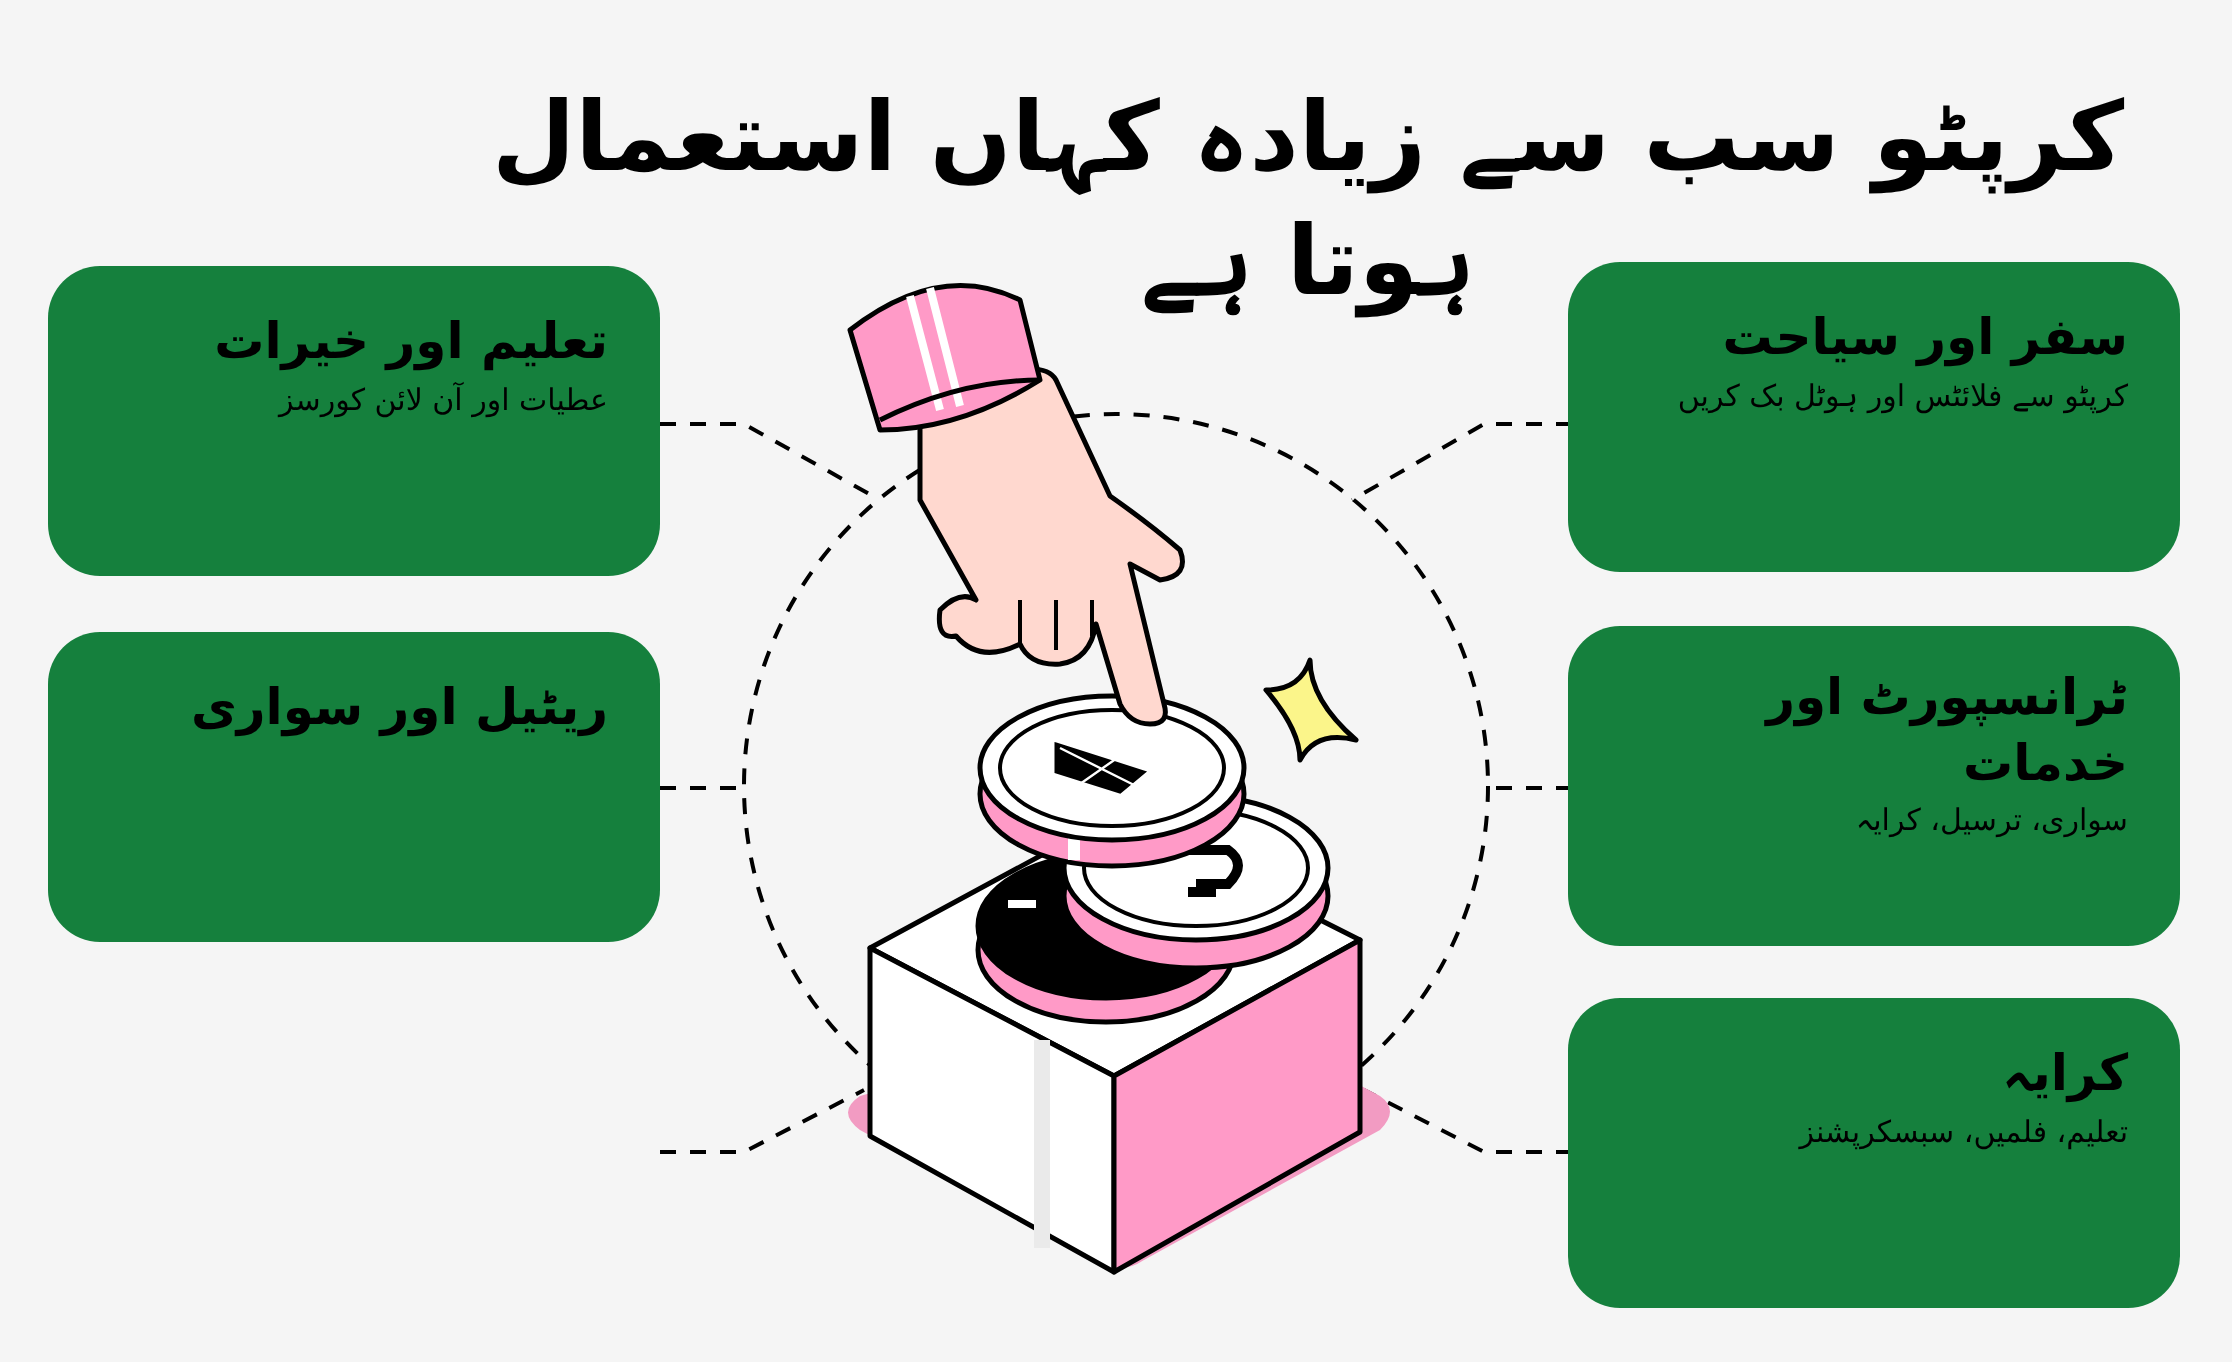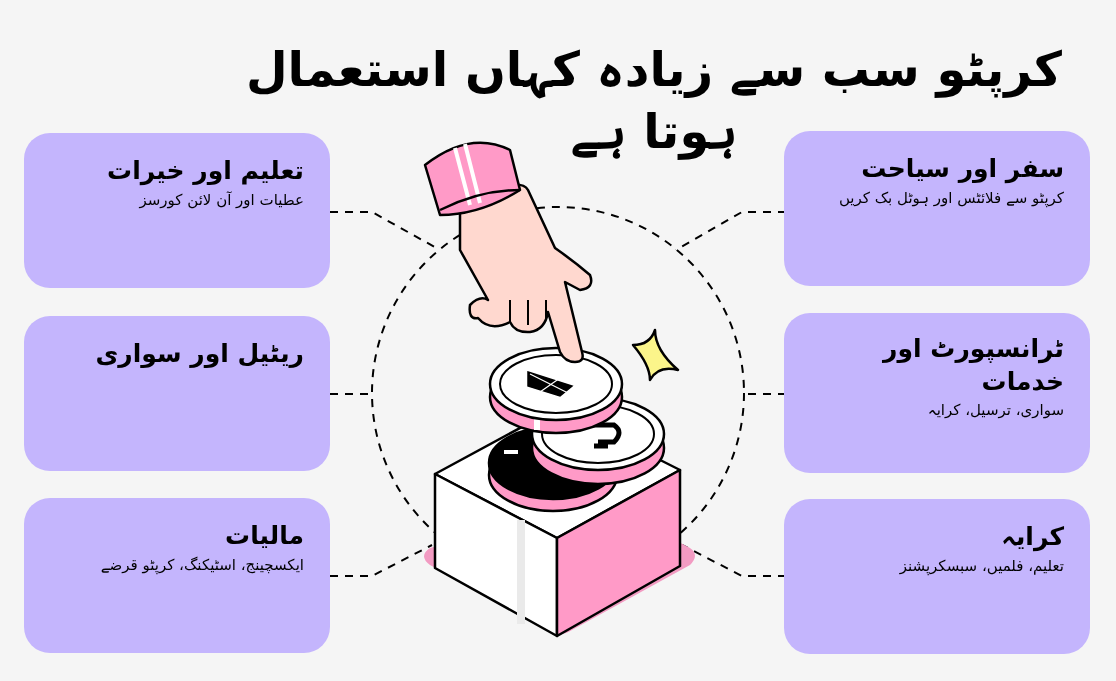--- a/index.html
+++ b/index.html
@@ -14,21 +14,21 @@
   .title {
     position: absolute; top: 26px; right: 22px;
     width: 880px; text-align: center;
     font-size: 48px; font-weight: bold; line-height: 1.3;
     direction: rtl;
     margin-top: 12px;
   }
 
   .card {
     position: absolute; width: 306px;
-    background: #c4b5fd; border-radius: 26px;
+    background: #15803d; border-radius: 26px;
     padding: 22px 26px 0 20px;
     direction: rtl; text-align: right;
   }
   .card .card-title { font-size: 25px; font-weight: bold; line-height: 1.3; }
   .card .card-desc { font-size: 15px; line-height: 1.35; margin-top: 2px; }
 
   #card-education { left: 24px; top: 133px; height: 155px; }
   #card-retail    { left: 24px; top: 316px; height: 155px; }
   #card-finance   { left: 24px; top: 498px; height: 155px; }
   #card-travel    { left: 784px; top: 131px; height: 155px; }
@@ -103,24 +103,20 @@
 
   <div class="card" id="card-education">
     <div class="card-title">تعلیم اور خیرات</div>
     <div class="card-desc">عطیات اور آن لائن کورسز</div>
   </div>
 
   <div class="card" id="card-retail">
     <div class="card-title">ریٹیل اور سواری</div>
   </div>
 
-  <div class="card" id="card-finance">
-    <div class="card-title">مالیات</div>
-    <div class="card-desc">ایکسچینج، اسٹیکنگ، کرپٹو قرضے</div>
-  </div>
 
   <div class="card" id="card-transport">
     <div class="card-title">ٹرانسپورٹ اور خدمات</div>
     <div class="card-desc">سواری، ترسیل، کرایہ</div>
   </div>
 
   <div class="card" id="card-travel">
     <div class="card-title">سفر اور سیاحت</div>
     <div class="card-desc">کرپٹو سے فلائٹس اور ہوٹل بک کریں</div>
   </div>

